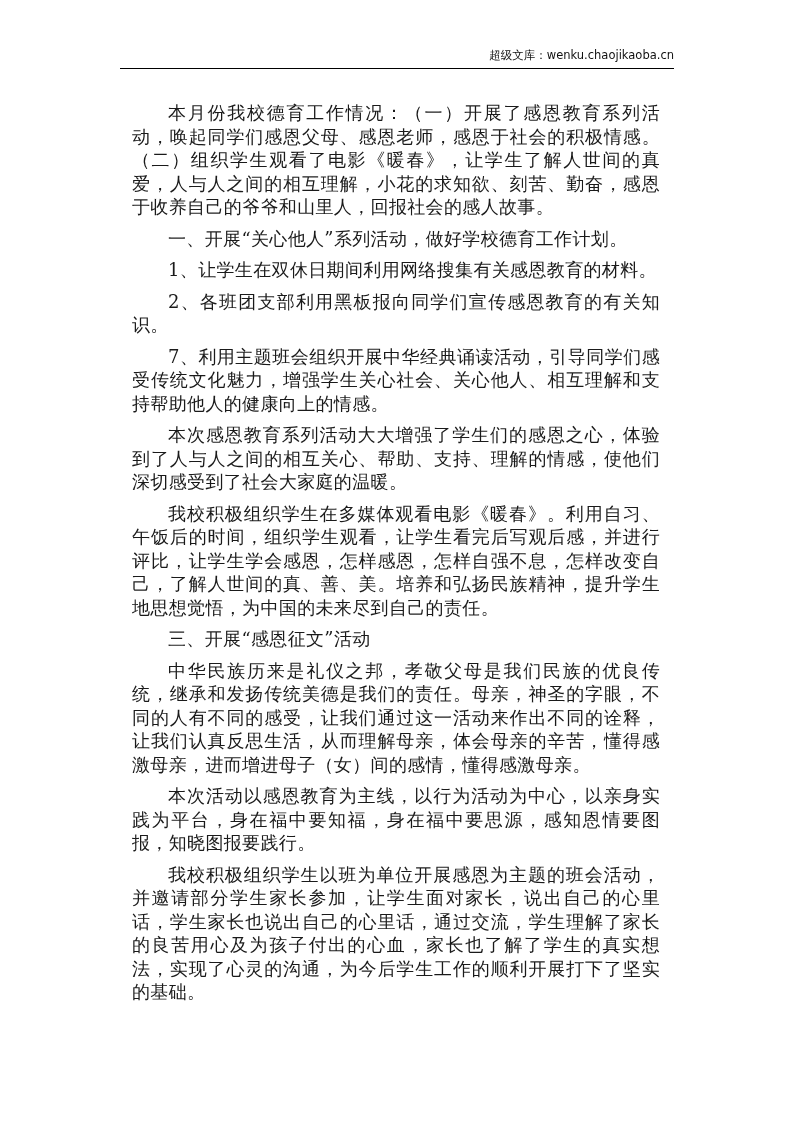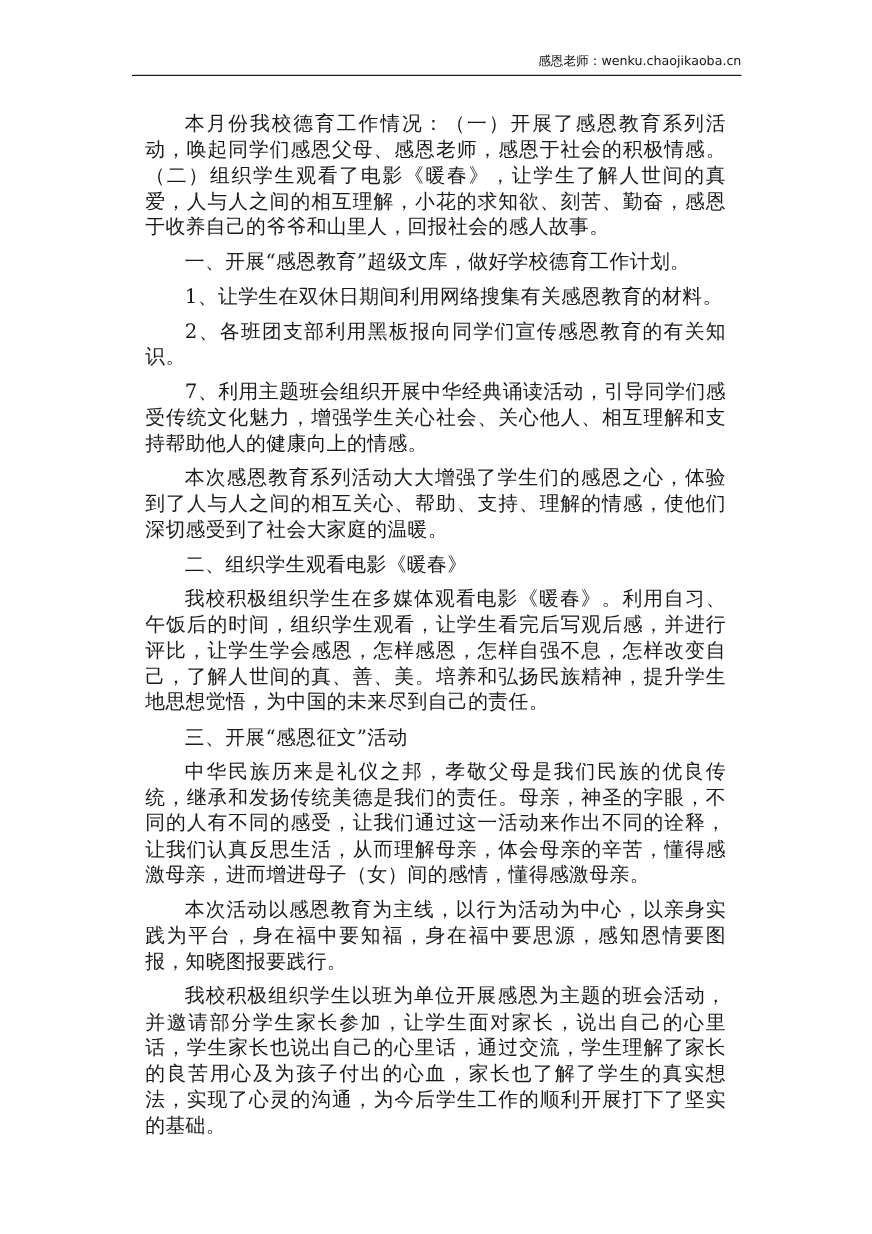--- a/index.html
+++ b/index.html
@@ -45,29 +45,28 @@
       text-indent: 2em;
       text-align: justify;
       letter-spacing: 0.35px;
     }
     .para.heading { margin-bottom: 8px; }
   </style>
 </head>
 <body>
 
 <div class="header">
-  <span class="header-text">感恩老师：wenku.chaojikaoba.cn</span>
+  <span class="header-text">超级文库：wenku.chaojikaoba.cn</span>
 </div>
 
 <div class="content">
   <p class="para">本月份我校德育工作情况：（一）开展了感恩教育系列活动，唤起同学们感恩父母、感恩老师，感恩于社会的积极情感。（二）组织学生观看了电影《暖春》，让学生了解人世间的真爱，人与人之间的相互理解，小花的求知欲、刻苦、勤奋，感恩于收养自己的爷爷和山里人，回报社会的感人故事。</p>
-  <p class="para heading">一、开展“感恩教育”超级文库，做好学校德育工作计划。</p>
+  <p class="para heading">一、开展“关心他人”系列活动，做好学校德育工作计划。</p>
   <p class="para num">1、让学生在双休日期间利用网络搜集有关感恩教育的材料。</p>
   <p class="para num">2、各班团支部利用黑板报向同学们宣传感恩教育的有关知识。</p>
   <p class="para num">7、利用主题班会组织开展中华经典诵读活动，引导同学们感受传统文化魅力，增强学生关心社会、关心他人、相互理解和支持帮助他人的健康向上的情感。</p>
   <p class="para">本次感恩教育系列活动大大增强了学生们的感恩之心，体验到了人与人之间的相互关心、帮助、支持、理解的情感，使他们深切感受到了社会大家庭的温暖。</p>
-  <p class="para heading">二、组织学生观看电影《暖春》</p>
   <p class="para">我校积极组织学生在多媒体观看电影《暖春》。利用自习、午饭后的时间，组织学生观看，让学生看完后写观后感，并进行评比，让学生学会感恩，怎样感恩，怎样自强不息，怎样改变自己，了解人世间的真、善、美。培养和弘扬民族精神，提升学生地思想觉悟，为中国的未来尽到自己的责任。</p>
   <p class="para heading">三、开展“感恩征文”活动</p>
   <p class="para">中华民族历来是礼仪之邦，孝敬父母是我们民族的优良传统，继承和发扬传统美德是我们的责任。母亲，神圣的字眼，不同的人有不同的感受，让我们通过这一活动来作出不同的诠释，让我们认真反思生活，从而理解母亲，体会母亲的辛苦，懂得感激母亲，进而增进母子（女）间的感情，懂得感激母亲。</p>
   <p class="para">本次活动以感恩教育为主线，以行为活动为中心，以亲身实践为平台，身在福中要知福，身在福中要思源，感知恩情要图报，知晓图报要践行。</p>
   <p class="para">我校积极组织学生以班为单位开展感恩为主题的班会活动，并邀请部分学生家长参加，让学生面对家长，说出自己的心里话，学生家长也说出自己的心里话，通过交流，学生理解了家长的良苦用心及为孩子付出的心血，家长也了解了学生的真实想法，实现了心灵的沟通，为今后学生工作的顺利开展打下了坚实的基础。</p>
 </div>
 
 </body></html>

